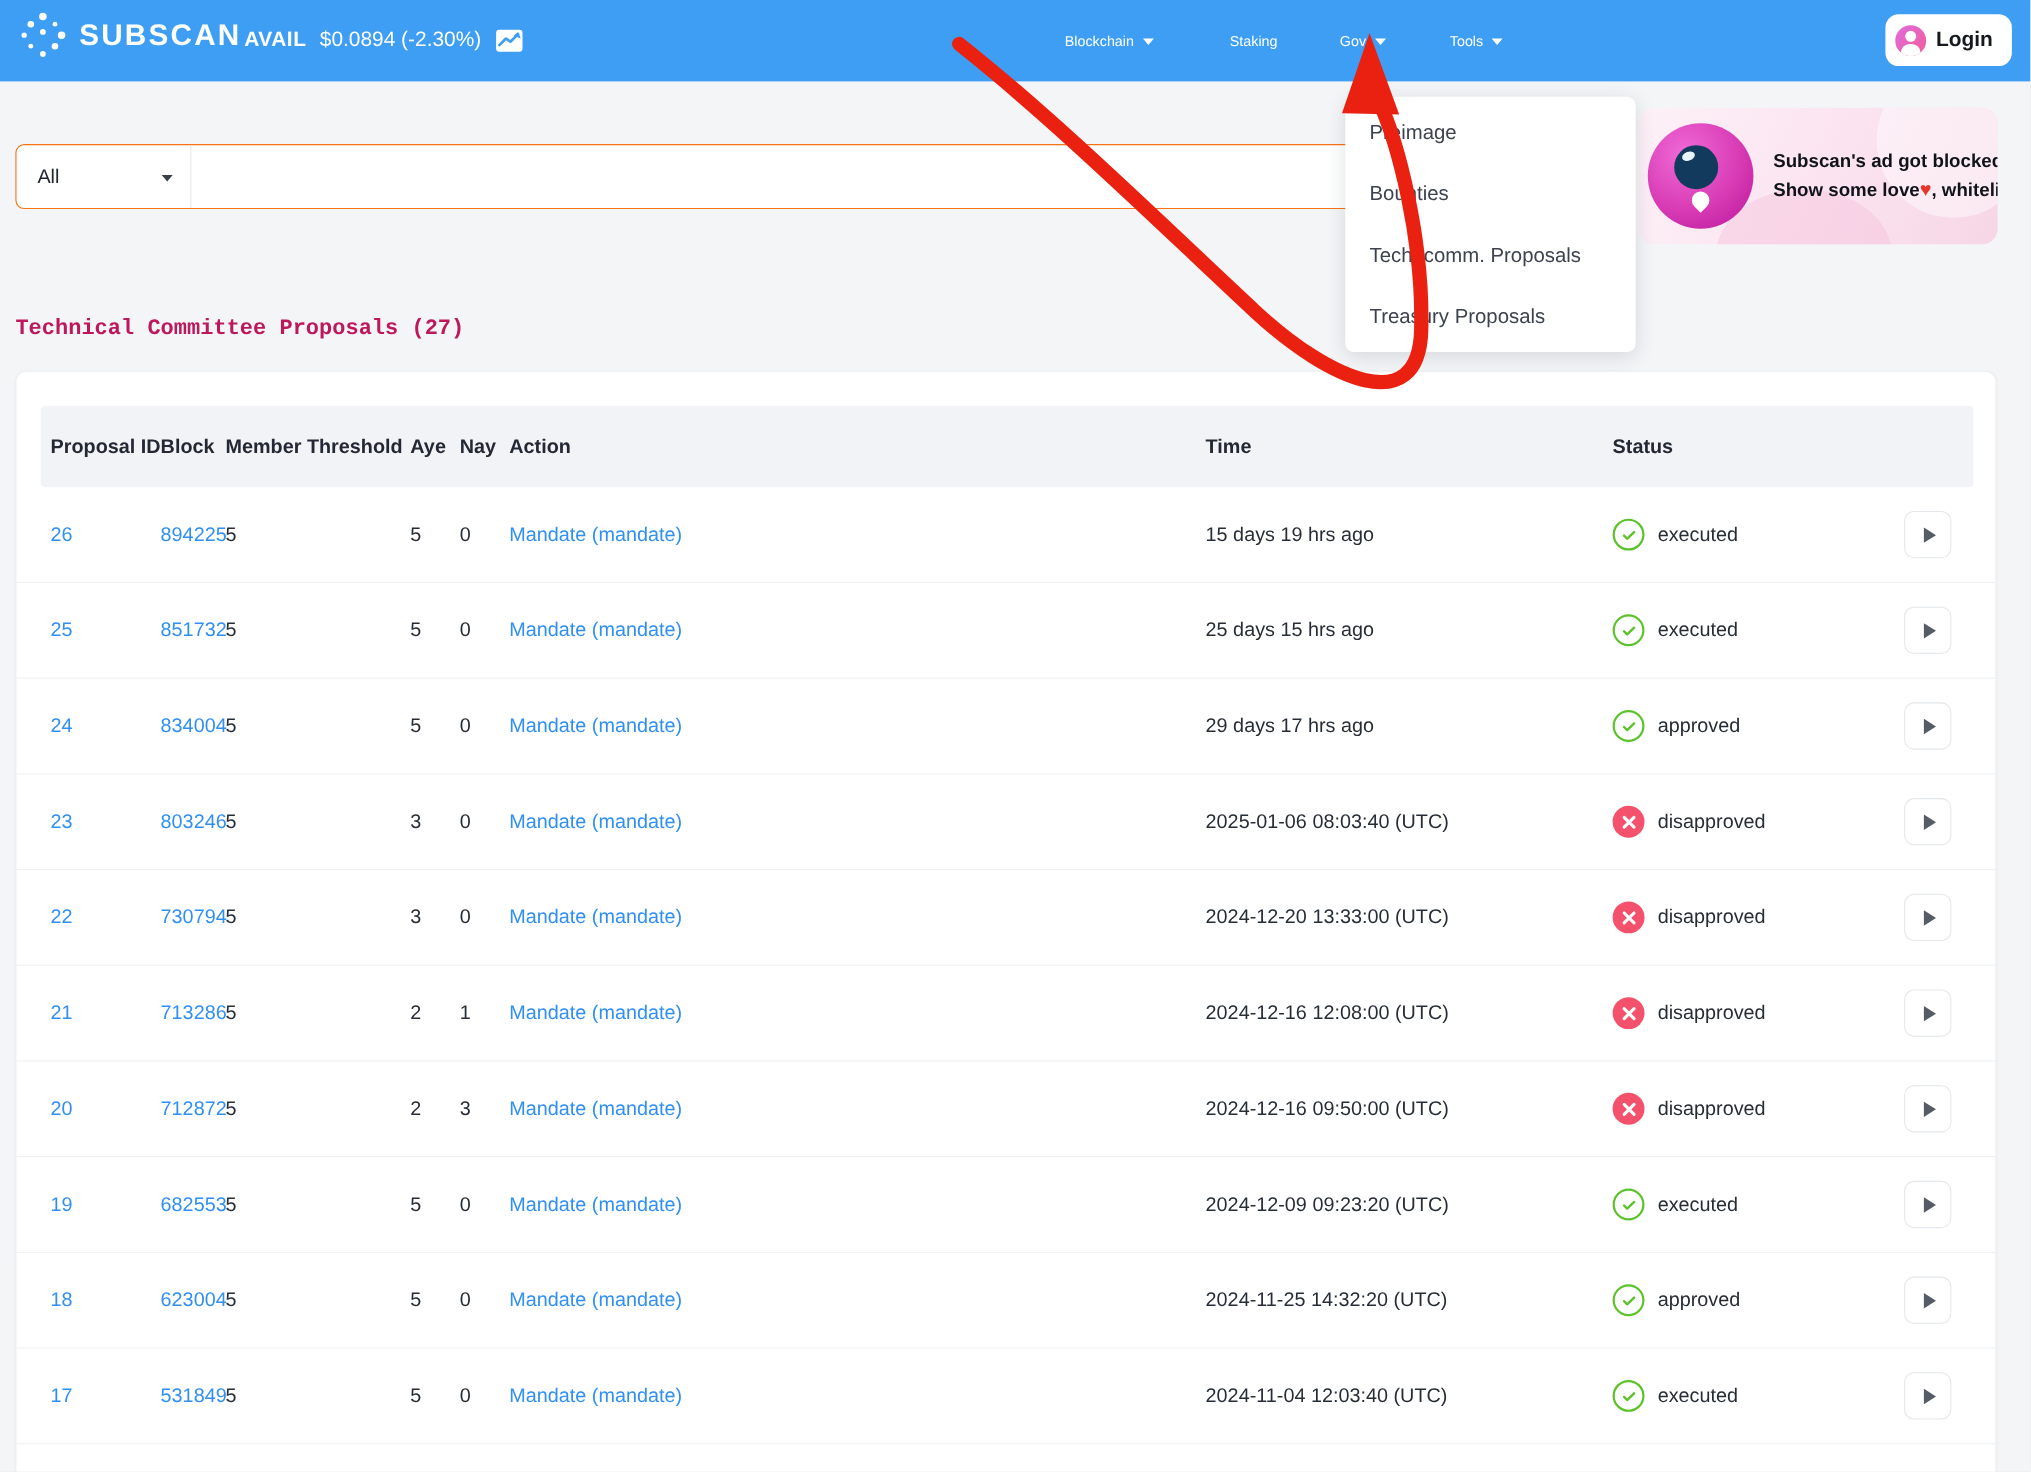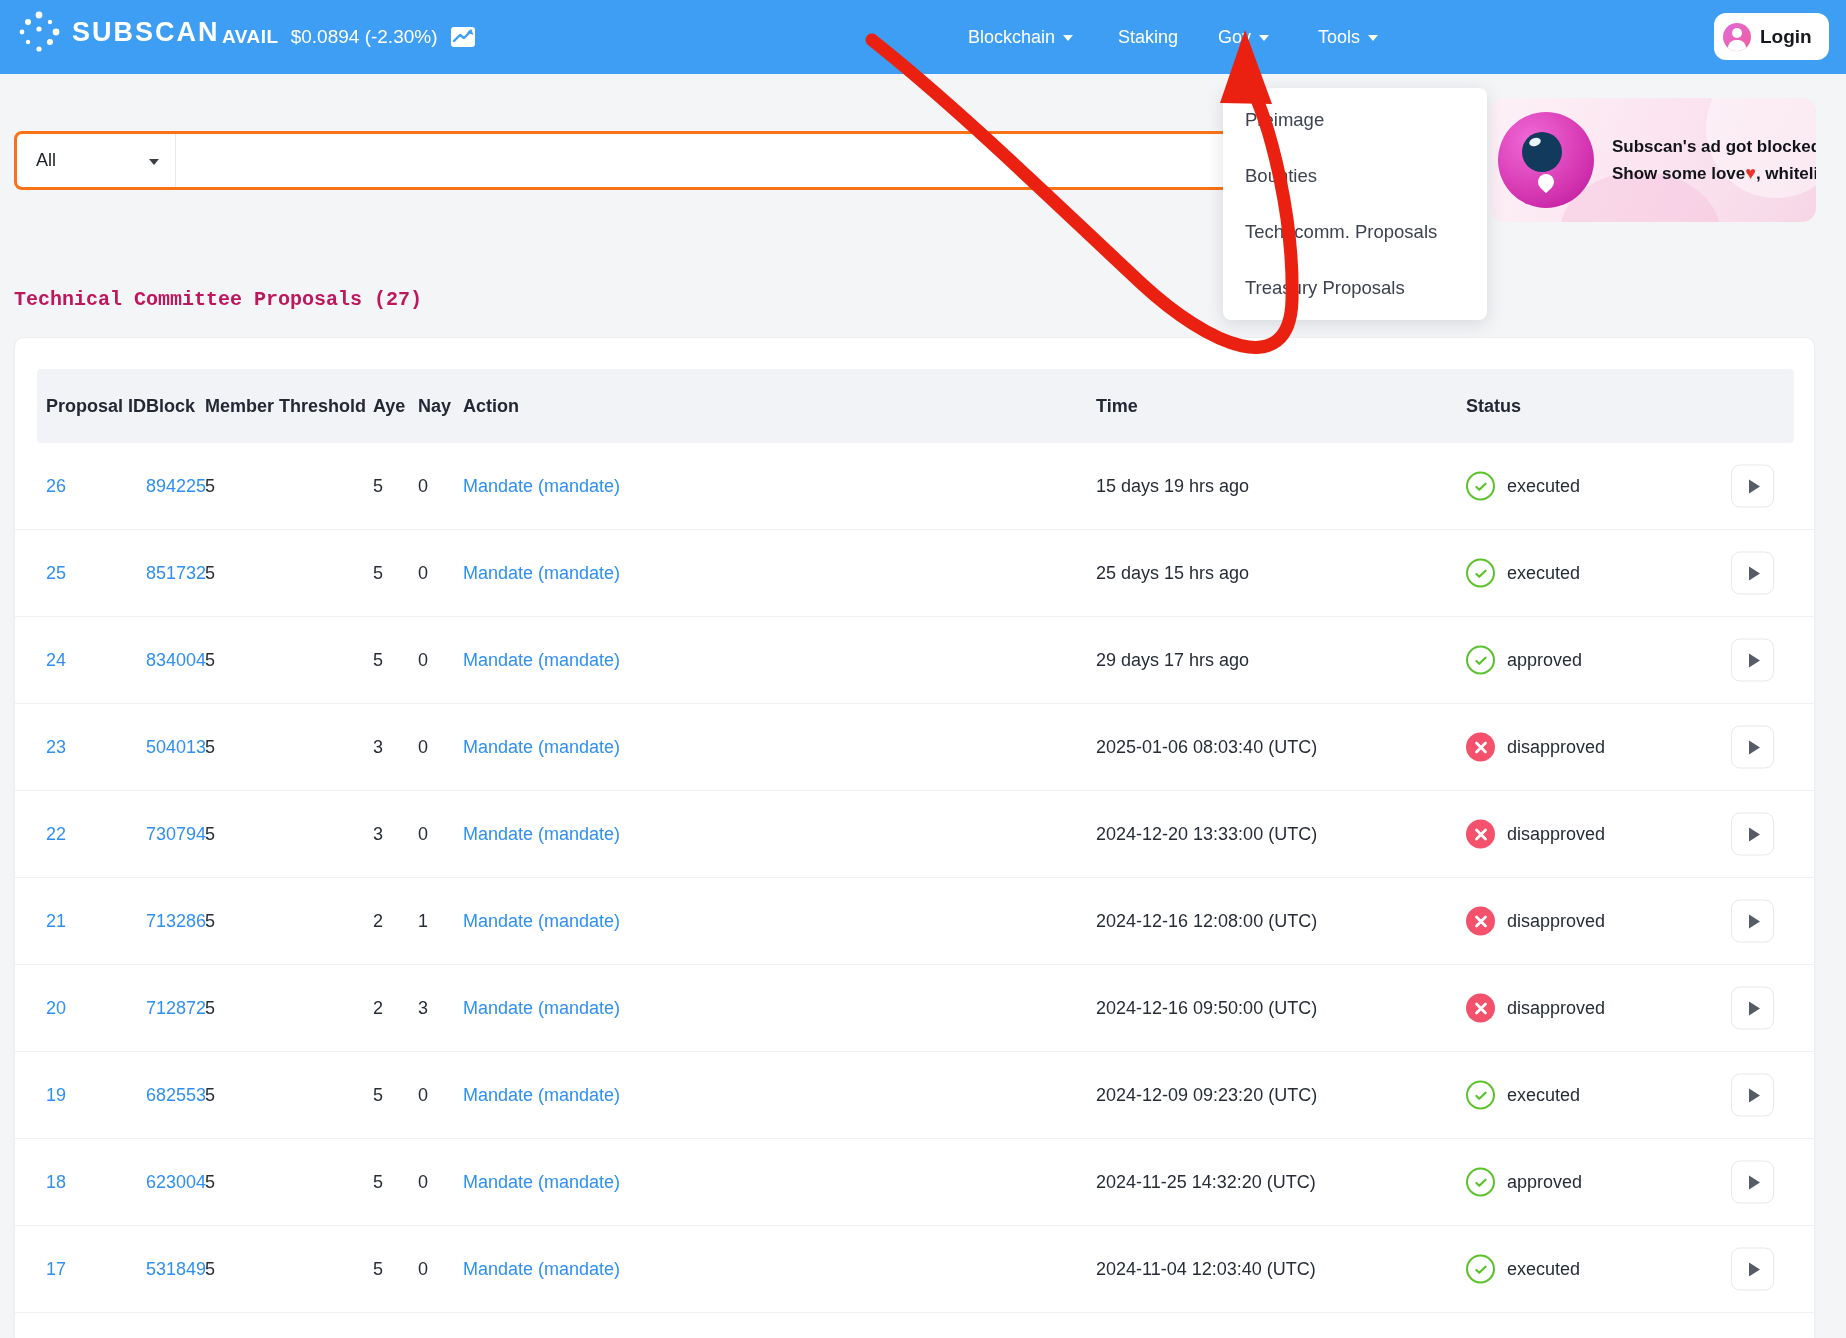--- a/index.html
+++ b/index.html
@@ -9,38 +9,38 @@
   
   .topbar{position:absolute;left:0;top:0;right:0;height:74px;background:#3d9ef3;z-index:5;}
   .logo{position:absolute;left:16px;top:0;height:64px;display:flex;align-items:center;gap:10px;}
   .logo-mark{width:46px;height:46px;}
   .brand{color:#fff;font-size:27px;font-weight:700;letter-spacing:2px;}
   .price-wrap{position:absolute;left:222px;top:0;height:74px;display:flex;align-items:center;gap:12px;color:#fff;}
   .price-token{font-size:19px;font-weight:700;letter-spacing:.5px;}
   .price-value{font-size:19px;font-weight:400;}
   .chart-icon{width:26px;height:22px;}
 
-  .nav-item{position:absolute;top:0;height:74px;display:flex;align-items:center;gap:8px;color:#fff;font-size:18px;font-weight:500;cursor:pointer;}
+  .nav-item{position:absolute;top:0;height:74px;display:flex;align-items:center;gap:8px;color:#fff;font-size:13px;font-weight:500;cursor:pointer;}
   .caret{width:0;height:0;border-left:5.5px solid transparent;border-right:5.5px solid transparent;border-top:6px solid #fff;margin-top:2px;}
 
   .net-wrap{position:absolute;left:1404px;top:12px;height:50px;background:#fff;border-radius:12px;display:flex;align-items:center;padding:0 10px 0 4px;gap:10px;box-sizing:border-box;}
   .net-btn{height:42px;background:#459ff5;border:none;border-radius:9px;color:#fff;font-size:17.5px;font-weight:700;padding:0 20px;font-family:inherit;cursor:pointer;}
   .avail-circle{width:30px;height:30px;border-radius:50%;background:linear-gradient(135deg,#0f2f52 15%,#2f8fd8 60%,#43c7ee 100%);color:#fff;display:flex;align-items:center;justify-content:center;font-size:19px;font-weight:800;}
   .avail-name{font-size:23px;font-weight:800;color:#18233c;letter-spacing:.3px;}
   .net-chevron{width:24px;height:24px;border-radius:50%;background:#47a1f3;display:flex;align-items:center;justify-content:center;cursor:pointer;}
   .net-chevron .caret{border-top-color:#fff;margin-top:1px;}
 
   .login-pill{position:absolute;left:1714px;top:13px;height:47px;background:#fff;border-radius:12px;display:flex;align-items:center;gap:9px;padding:0 17px 0 9px;cursor:pointer;}
   .login-avatar{width:28px;height:28px;border-radius:50%;background:linear-gradient(135deg,#df6cdc 0%,#f25c9a 100%);position:relative;overflow:hidden;}
   .login-avatar::before{content:"";position:absolute;left:9px;top:5px;width:10px;height:10px;border-radius:50%;background:#fff;}
   .login-avatar::after{content:"";position:absolute;left:5px;top:17px;width:18px;height:12px;border-radius:8px 8px 0 0;background:#fff;}
   .login-label{font-size:19px;font-weight:700;color:#15181d;}
 
   
-  .search-bar{position:absolute;left:14px;top:131px;width:1446px;height:59px;background:#fff;border:3px solid #f97316;border-radius:8px;box-sizing:border-box;display:flex;align-items:center;z-index:2;}
+  .search-bar{position:absolute;left:14px;top:131px;width:1446px;height:59px;background:#fff;border:1px solid #f97316;border-radius:8px;box-sizing:border-box;display:flex;align-items:center;z-index:2;}
   .search-filter{width:158px;height:100%;display:flex;align-items:center;justify-content:space-between;padding:0 16px 0 19px;box-sizing:border-box;cursor:pointer;}
   .search-filter-label{font-size:18px;color:#20242b;}
   .search-filter .caret{border-top-color:#3a3f46;}
   .search-divider{width:1px;height:100%;background:#e6e8ec;}
   .search-input{flex:1;height:100%;border:none;outline:none;background:transparent;padding:0 0 0 18px;font-size:18px;font-family:inherit;color:#333;}
   .search-input::placeholder{color:#9aa1ab;}
 
   
   .ad-card{position:absolute;left:1490px;top:98px;width:326px;height:124px;border-radius:14px;background:linear-gradient(115deg,#fdf1f7 0%,#fbe3ef 55%,#f6d6e6 100%);overflow:hidden;z-index:2;}
   .ad-card::before{content:"";position:absolute;right:-30px;top:-40px;width:140px;height:140px;border-radius:50%;background:rgba(255,255,255,.45);}
@@ -225,21 +225,21 @@
               </svg>
             </span>
             <span class="status-label">approved</span>
           </span>
           <button class="row-expand">
             <span class="play-tri"></span>
           </button>
         </div>
         <div class="trow">
           <span class="cell c-id link">23</span>
-          <span class="cell c-block link">504013</span>
+          <span class="cell c-block link">803246</span>
           <span class="cell c-threshold">5</span>
           <span class="cell c-aye">3</span>
           <span class="cell c-nay">0</span>
           <span class="cell c-action link">Mandate (mandate)</span>
           <span class="cell c-time">2025-01-06 08:03:40 (UTC)</span>
           <span class="cell c-status">
             <span class="status-icon status-fail">
               <svg width="14" height="14" viewBox="0 0 14 14">
                 <path d="M2.5 2.5l9 9M11.5 2.5l-9 9" stroke="#ffffff" stroke-width="2.8" stroke-linecap="round"></path>
               </svg>

